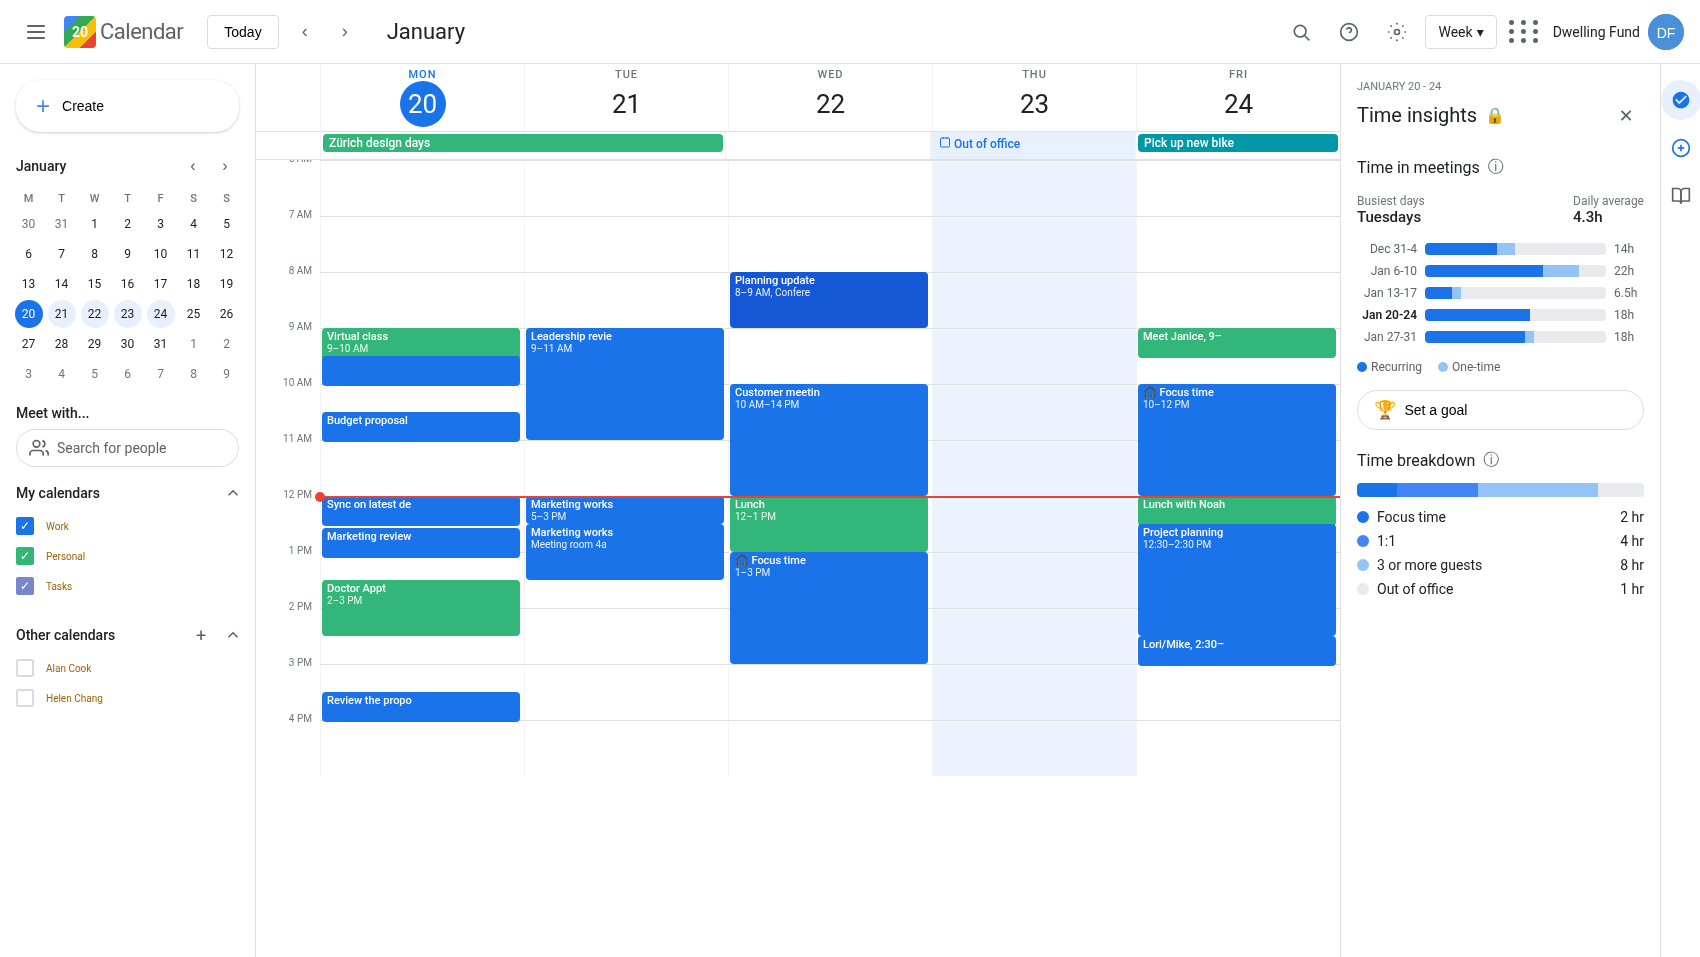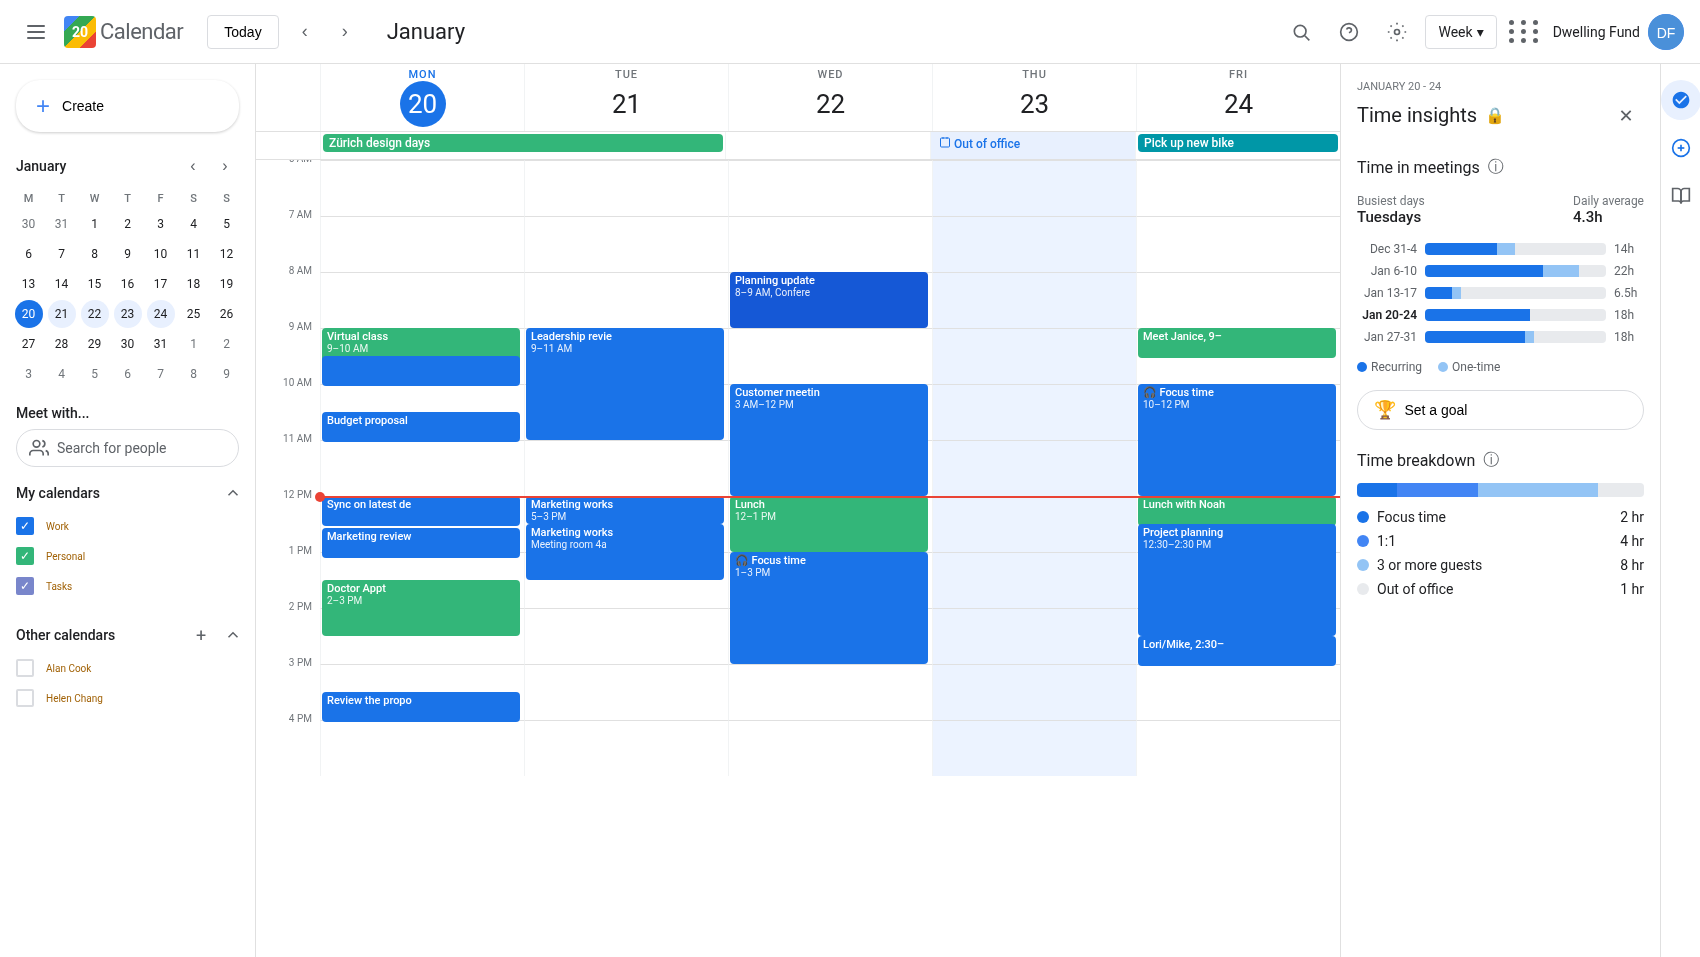--- a/index.html
+++ b/index.html
@@ -532,21 +532,21 @@
             <div class="ev bg-blue" style="position: absolute; left: calc(20% + 2px); width: calc(20% - 6px); top: 364px; height: 56px; border-radius: 4px; padding: 2px 5px; font-size: 11px; color: white; cursor: pointer; overflow: hidden; pointer-events: auto;">
               <div style="font-weight: 500; white-space: nowrap; overflow: hidden; text-overflow: ellipsis; font-size: 11px;">Marketing works</div>
               <div style="font-size: 10px; opacity: 0.9; white-space: nowrap; overflow: hidden; text-overflow: ellipsis;">Meeting room 4a</div>
             </div>
             <div class="ev bg-darkblue" style="position: absolute; left: calc(40% + 2px); width: calc(20% - 6px); top: 112px; height: 56px; border-radius: 4px; padding: 2px 5px; font-size: 11px; color: white; cursor: pointer; overflow: hidden; pointer-events: auto;">
               <div style="font-weight: 500; white-space: nowrap; overflow: hidden; text-overflow: ellipsis; font-size: 11px;">Planning update</div>
               <div style="font-size: 10px; opacity: 0.9; white-space: nowrap; overflow: hidden; text-overflow: ellipsis;">8–9 AM, Confere</div>
             </div>
             <div class="ev bg-blue" style="position: absolute; left: calc(40% + 2px); width: calc(20% - 6px); top: 224px; height: 112px; border-radius: 4px; padding: 2px 5px; font-size: 11px; color: white; cursor: pointer; overflow: hidden; pointer-events: auto;">
               <div style="font-weight: 500; white-space: nowrap; overflow: hidden; text-overflow: ellipsis; font-size: 11px;">Customer meetin</div>
-              <div style="font-size: 10px; opacity: 0.9; white-space: nowrap; overflow: hidden; text-overflow: ellipsis;">3 AM–12 PM</div>
+              <div style="font-size: 10px; opacity: 0.9; white-space: nowrap; overflow: hidden; text-overflow: ellipsis;">10 AM–14 PM</div>
             </div>
             <div class="ev bg-green" style="position: absolute; left: calc(40% + 2px); width: calc(20% - 6px); top: 336px; height: 56px; border-radius: 4px; padding: 2px 5px; font-size: 11px; color: white; cursor: pointer; overflow: hidden; pointer-events: auto;">
               <div style="font-weight: 500; white-space: nowrap; overflow: hidden; text-overflow: ellipsis; font-size: 11px;">Lunch</div>
               <div style="font-size: 10px; opacity: 0.9; white-space: nowrap; overflow: hidden; text-overflow: ellipsis;">12–1 PM</div>
             </div>
             <div class="ev bg-blue" style="position: absolute; left: calc(40% + 2px); width: calc(20% - 6px); top: 392px; height: 112px; border-radius: 4px; padding: 2px 5px; font-size: 11px; color: white; cursor: pointer; overflow: hidden; pointer-events: auto;">
               <div style="font-weight: 500; white-space: nowrap; overflow: hidden; text-overflow: ellipsis; font-size: 11px;">🎧 Focus time</div>
               <div style="font-size: 10px; opacity: 0.9; white-space: nowrap; overflow: hidden; text-overflow: ellipsis;">1–3 PM</div>
             </div>
             <div class="ev bg-green" style="position: absolute; left: calc(80% + 2px); width: calc(20% - 6px); top: 168px; height: 30px; border-radius: 4px; padding: 2px 5px; font-size: 11px; color: white; cursor: pointer; overflow: hidden; pointer-events: auto;">

